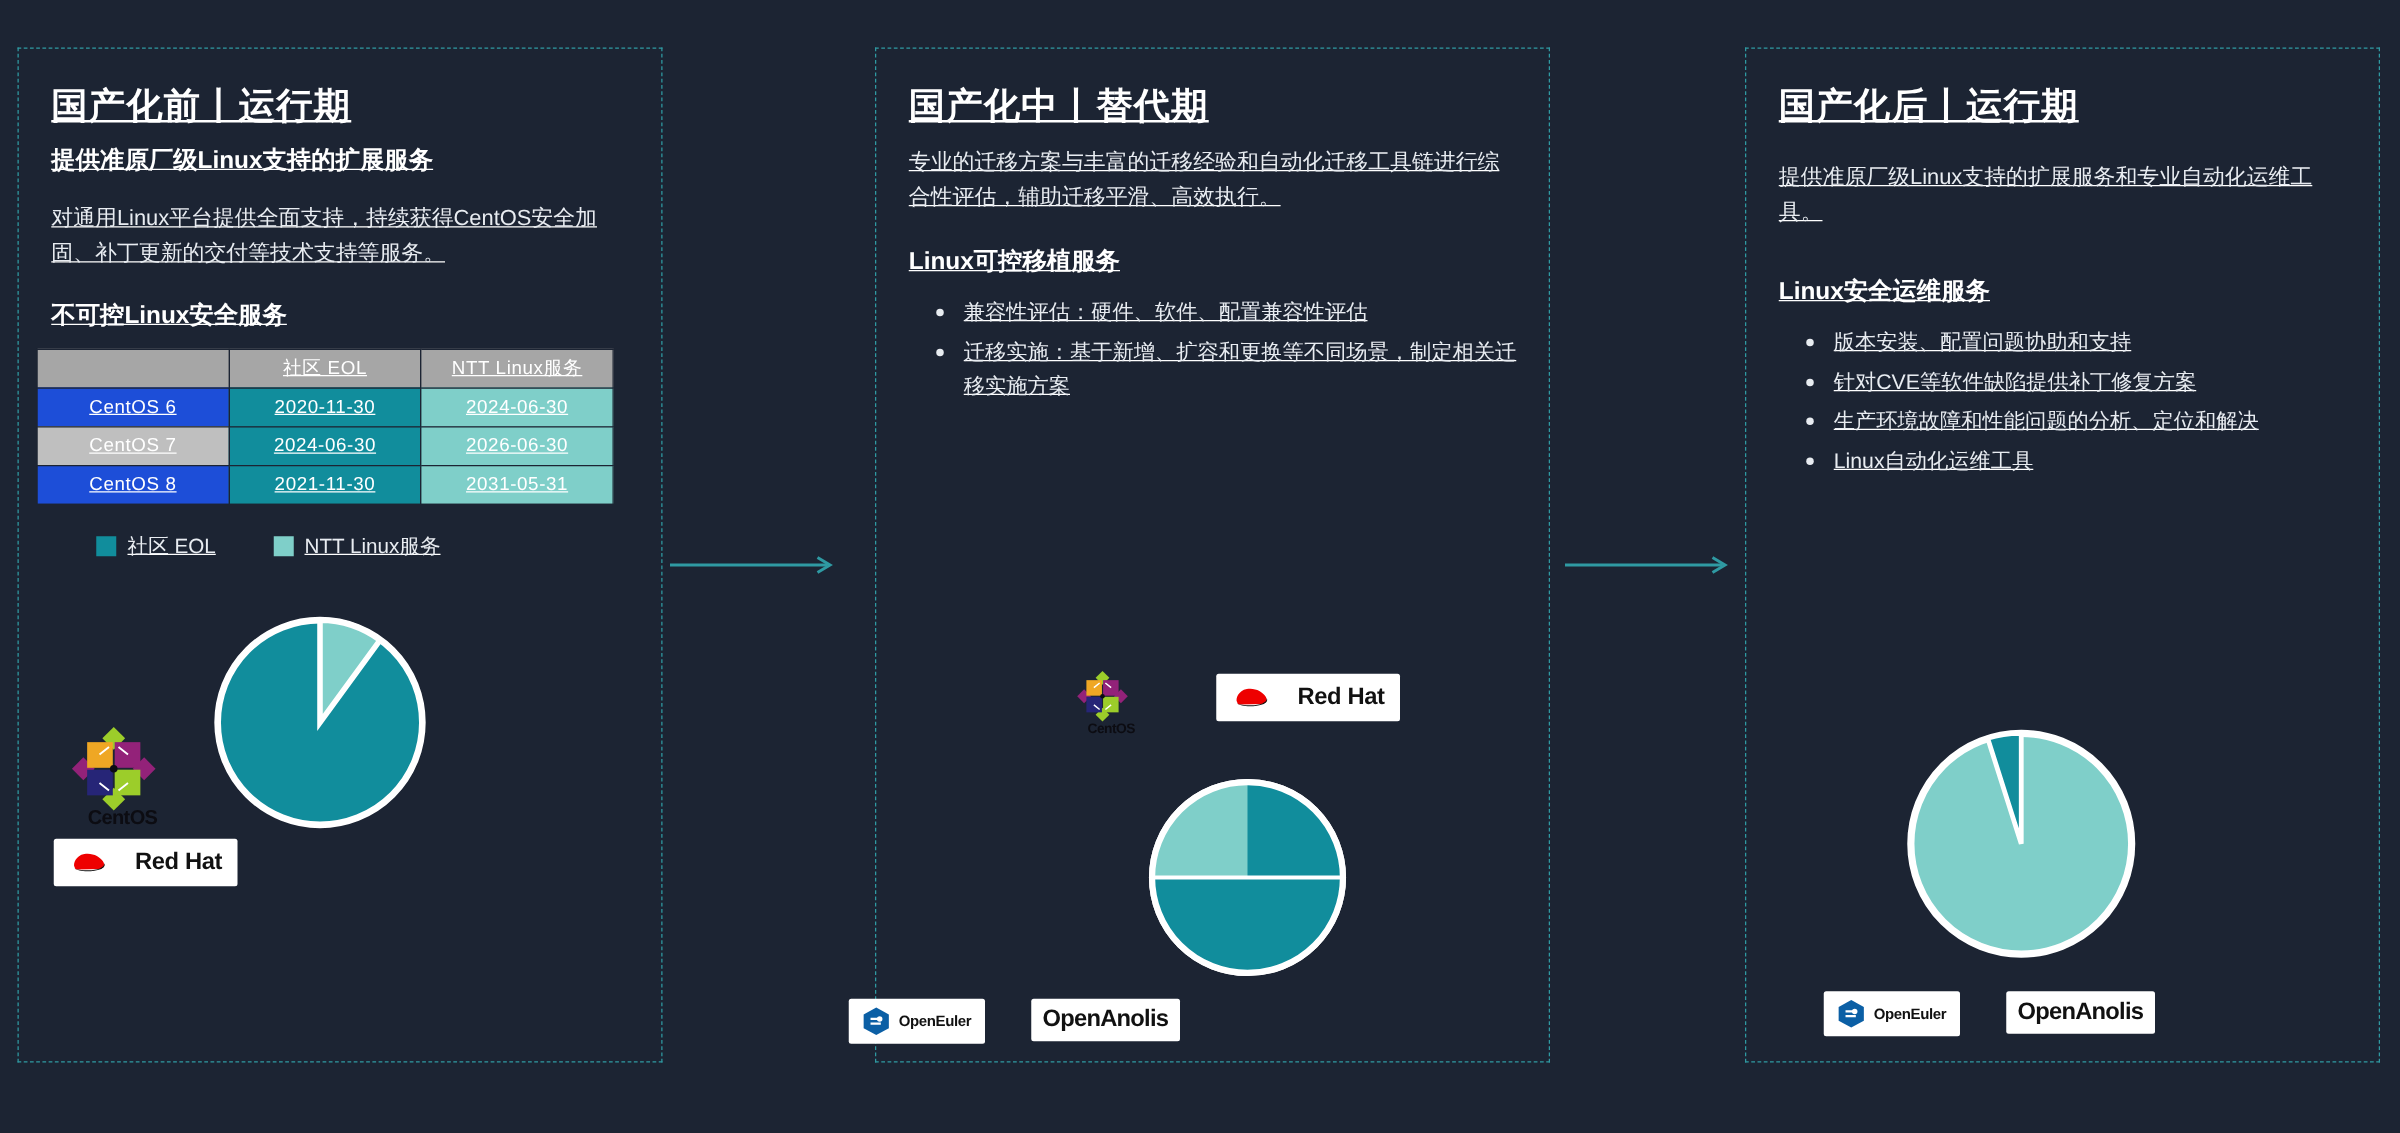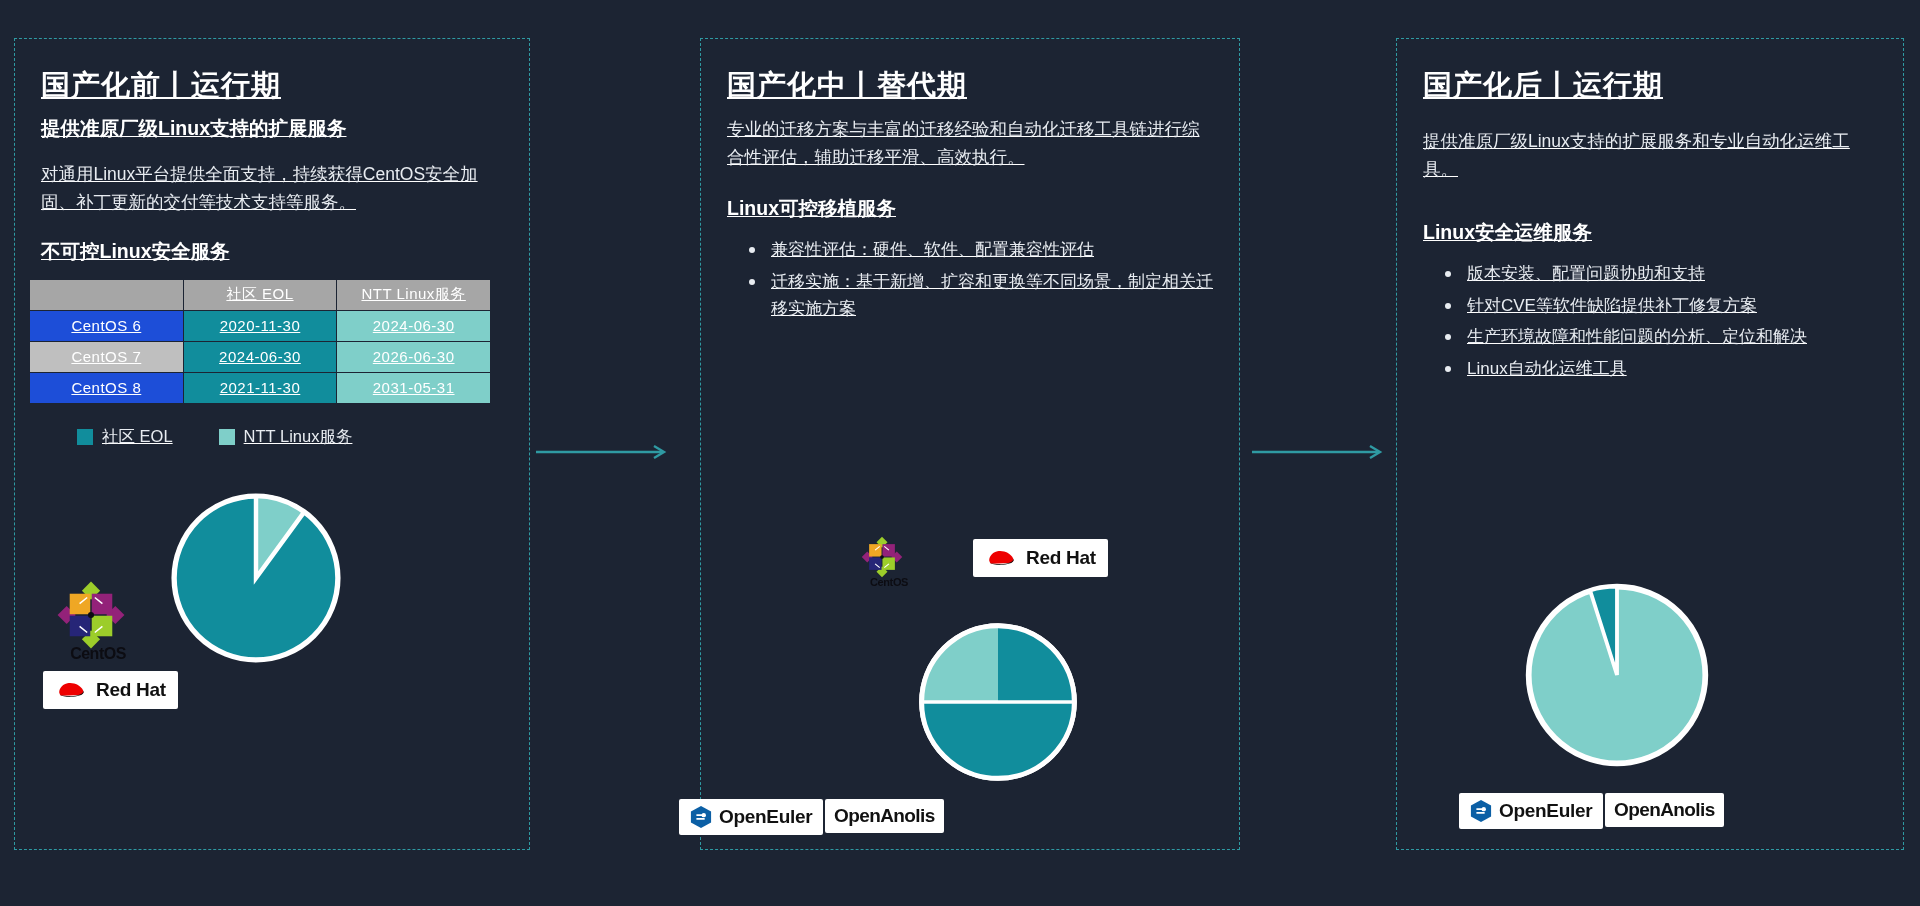--- a/index.html
+++ b/index.html
@@ -135,39 +135,39 @@
   }
   .sw-eol { background: #118d9c; }
   .sw-ntt { background: #7fcfc9; }
 
   
   .logo-redhat {
     background: #ffffff;
     border-radius: 2px;
     display: inline-flex;
     align-items: center;
-    gap: 7px;
+    gap: 19px;
     padding: 7px 12px;
   }
   .rh-text {
     font-size: 19px;
     font-weight: bold;
     color: #111111;
     letter-spacing: -0.3px;
   }
   .logo-white-chip {
     background: #ffffff;
     display: inline-flex;
     align-items: center;
     gap: 7px;
     padding: 6px 11px;
     border-radius: 2px;
   }
   .chip-text {
-    font-size: 19px;
+    font-size: 12px;
     font-weight: bold;
     color: #111111;
     letter-spacing: -0.3px;
   }
   .centos-label {
     font-size: 16px;
     font-weight: bold;
     color: #0c0c12;
     text-align: center;
     margin-top: -12px;

